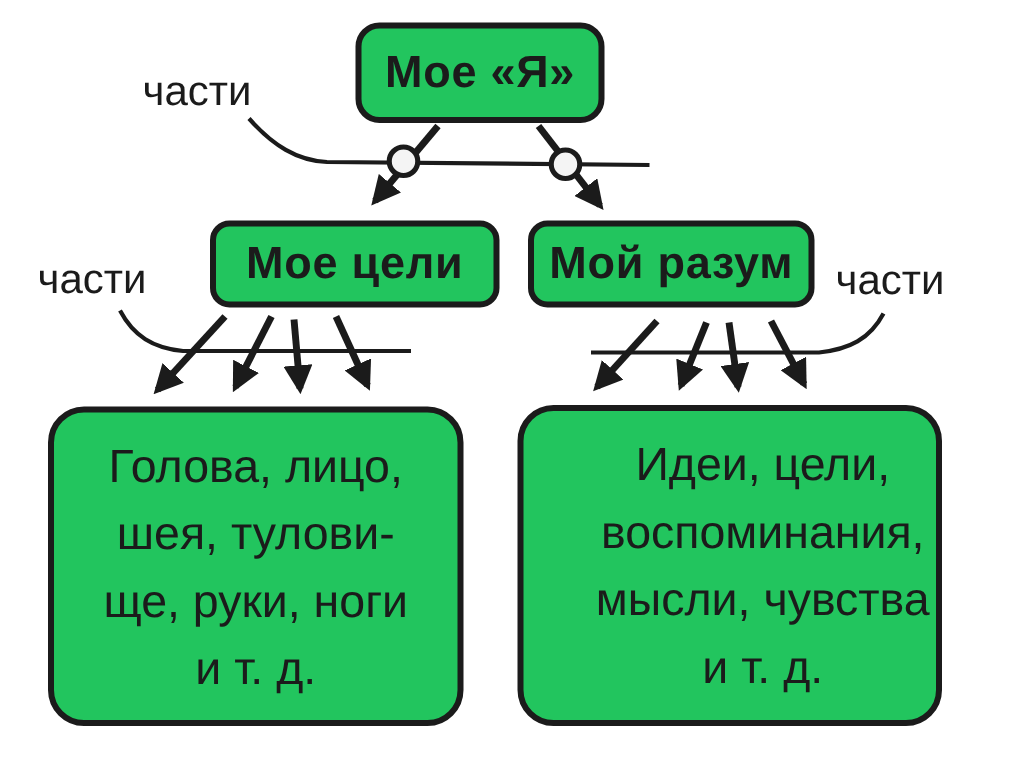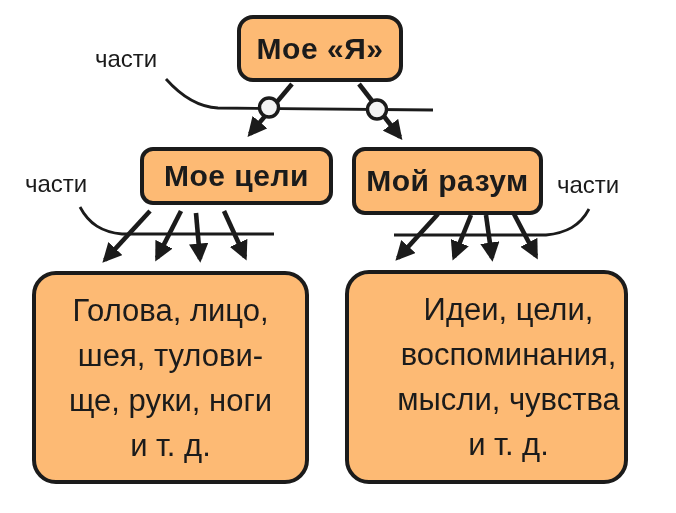--- a/index.html
+++ b/index.html
@@ -13,35 +13,35 @@
   }
   svg.wires{position:absolute;left:0;top:0;width:676px;height:513px;}
   .wire{fill:none;stroke:var(--ink,#1b1b1b);stroke-width:2.8;}
   .arrow{fill:none;stroke:var(--ink,#1b1b1b);stroke-width:4.6;}
   .dot{fill:var(--dot-fill,#f4f4f4);stroke:var(--ink,#1b1b1b);stroke-width:3.4;}
   .ah-fill{fill:var(--ink,#1b1b1b);stroke:none;}
 
   .node{
     position:absolute;box-sizing:border-box;
     border:4px solid var(--ink,#1b1b1b);
-    background:#fdba74;
+    background:#22c55e;
     display:flex;align-items:center;justify-content:center;
     text-align:center;
   }
   .node--head{font-weight:bold;font-size:30px;letter-spacing:0.5px;white-space:nowrap;}
   .node--root{left:237px;top:15px;width:166px;height:67px;border-radius:16px;}
   .node--body{left:140px;top:147px;width:193px;height:58px;border-radius:13px;}
-  .node--mind{left:352px;top:147px;width:191px;height:68px;border-radius:13px;}
+  .node--mind{left:352px;top:147px;width:191px;height:58px;border-radius:13px;}
   .node--big{border-radius:24px;font-size:31px;line-height:45px;font-weight:normal;}
   .node--big .multiline{white-space:pre-line;}
   .node--big-left{left:32px;top:271px;width:277px;height:213px;}
   .node--big-right{left:345px;top:270px;width:283px;height:214px;padding-left:44px;}
 
   .parts-label{
-    position:absolute;font-size:24px;line-height:1;white-space:nowrap;
+    position:absolute;font-size:28px;line-height:1;white-space:nowrap;
   }
   .parts-label--top{left:95px;top:47px;}
   .parts-label--left{left:25px;top:172px;}
   .parts-label--right{left:557px;top:173px;}
 </style>
 </head>
 <body>
 
 <div class="stage">
 

